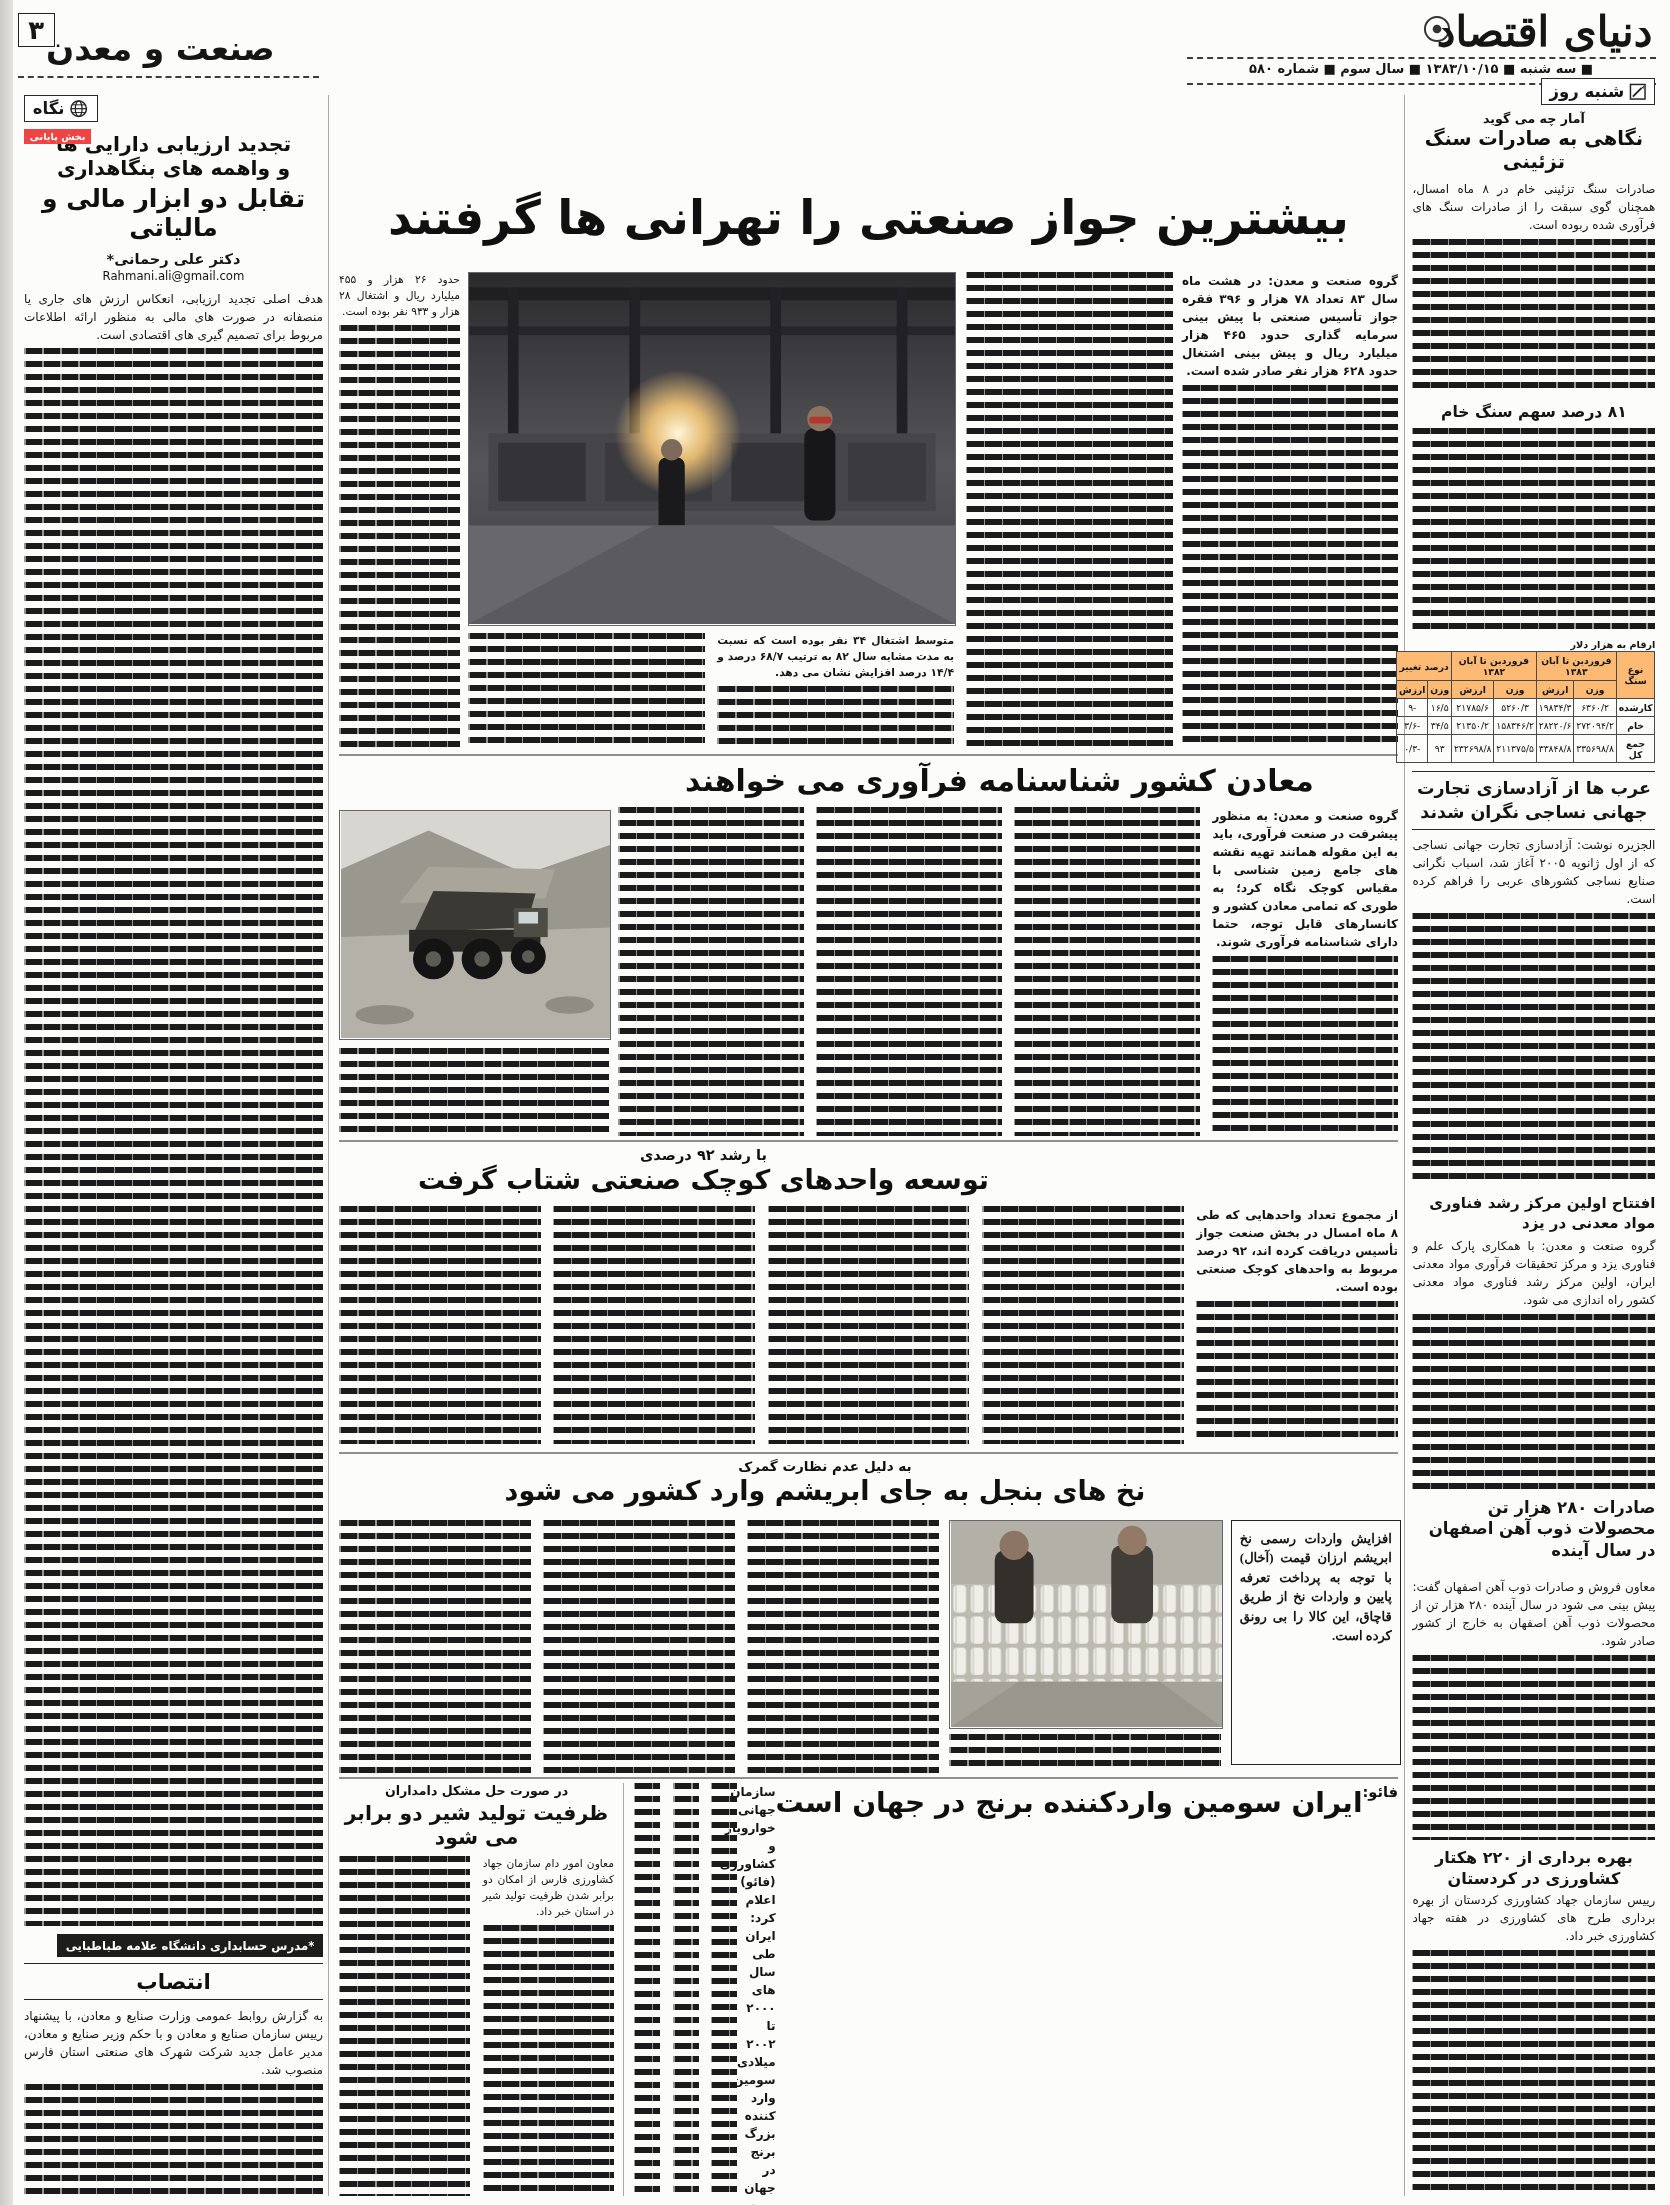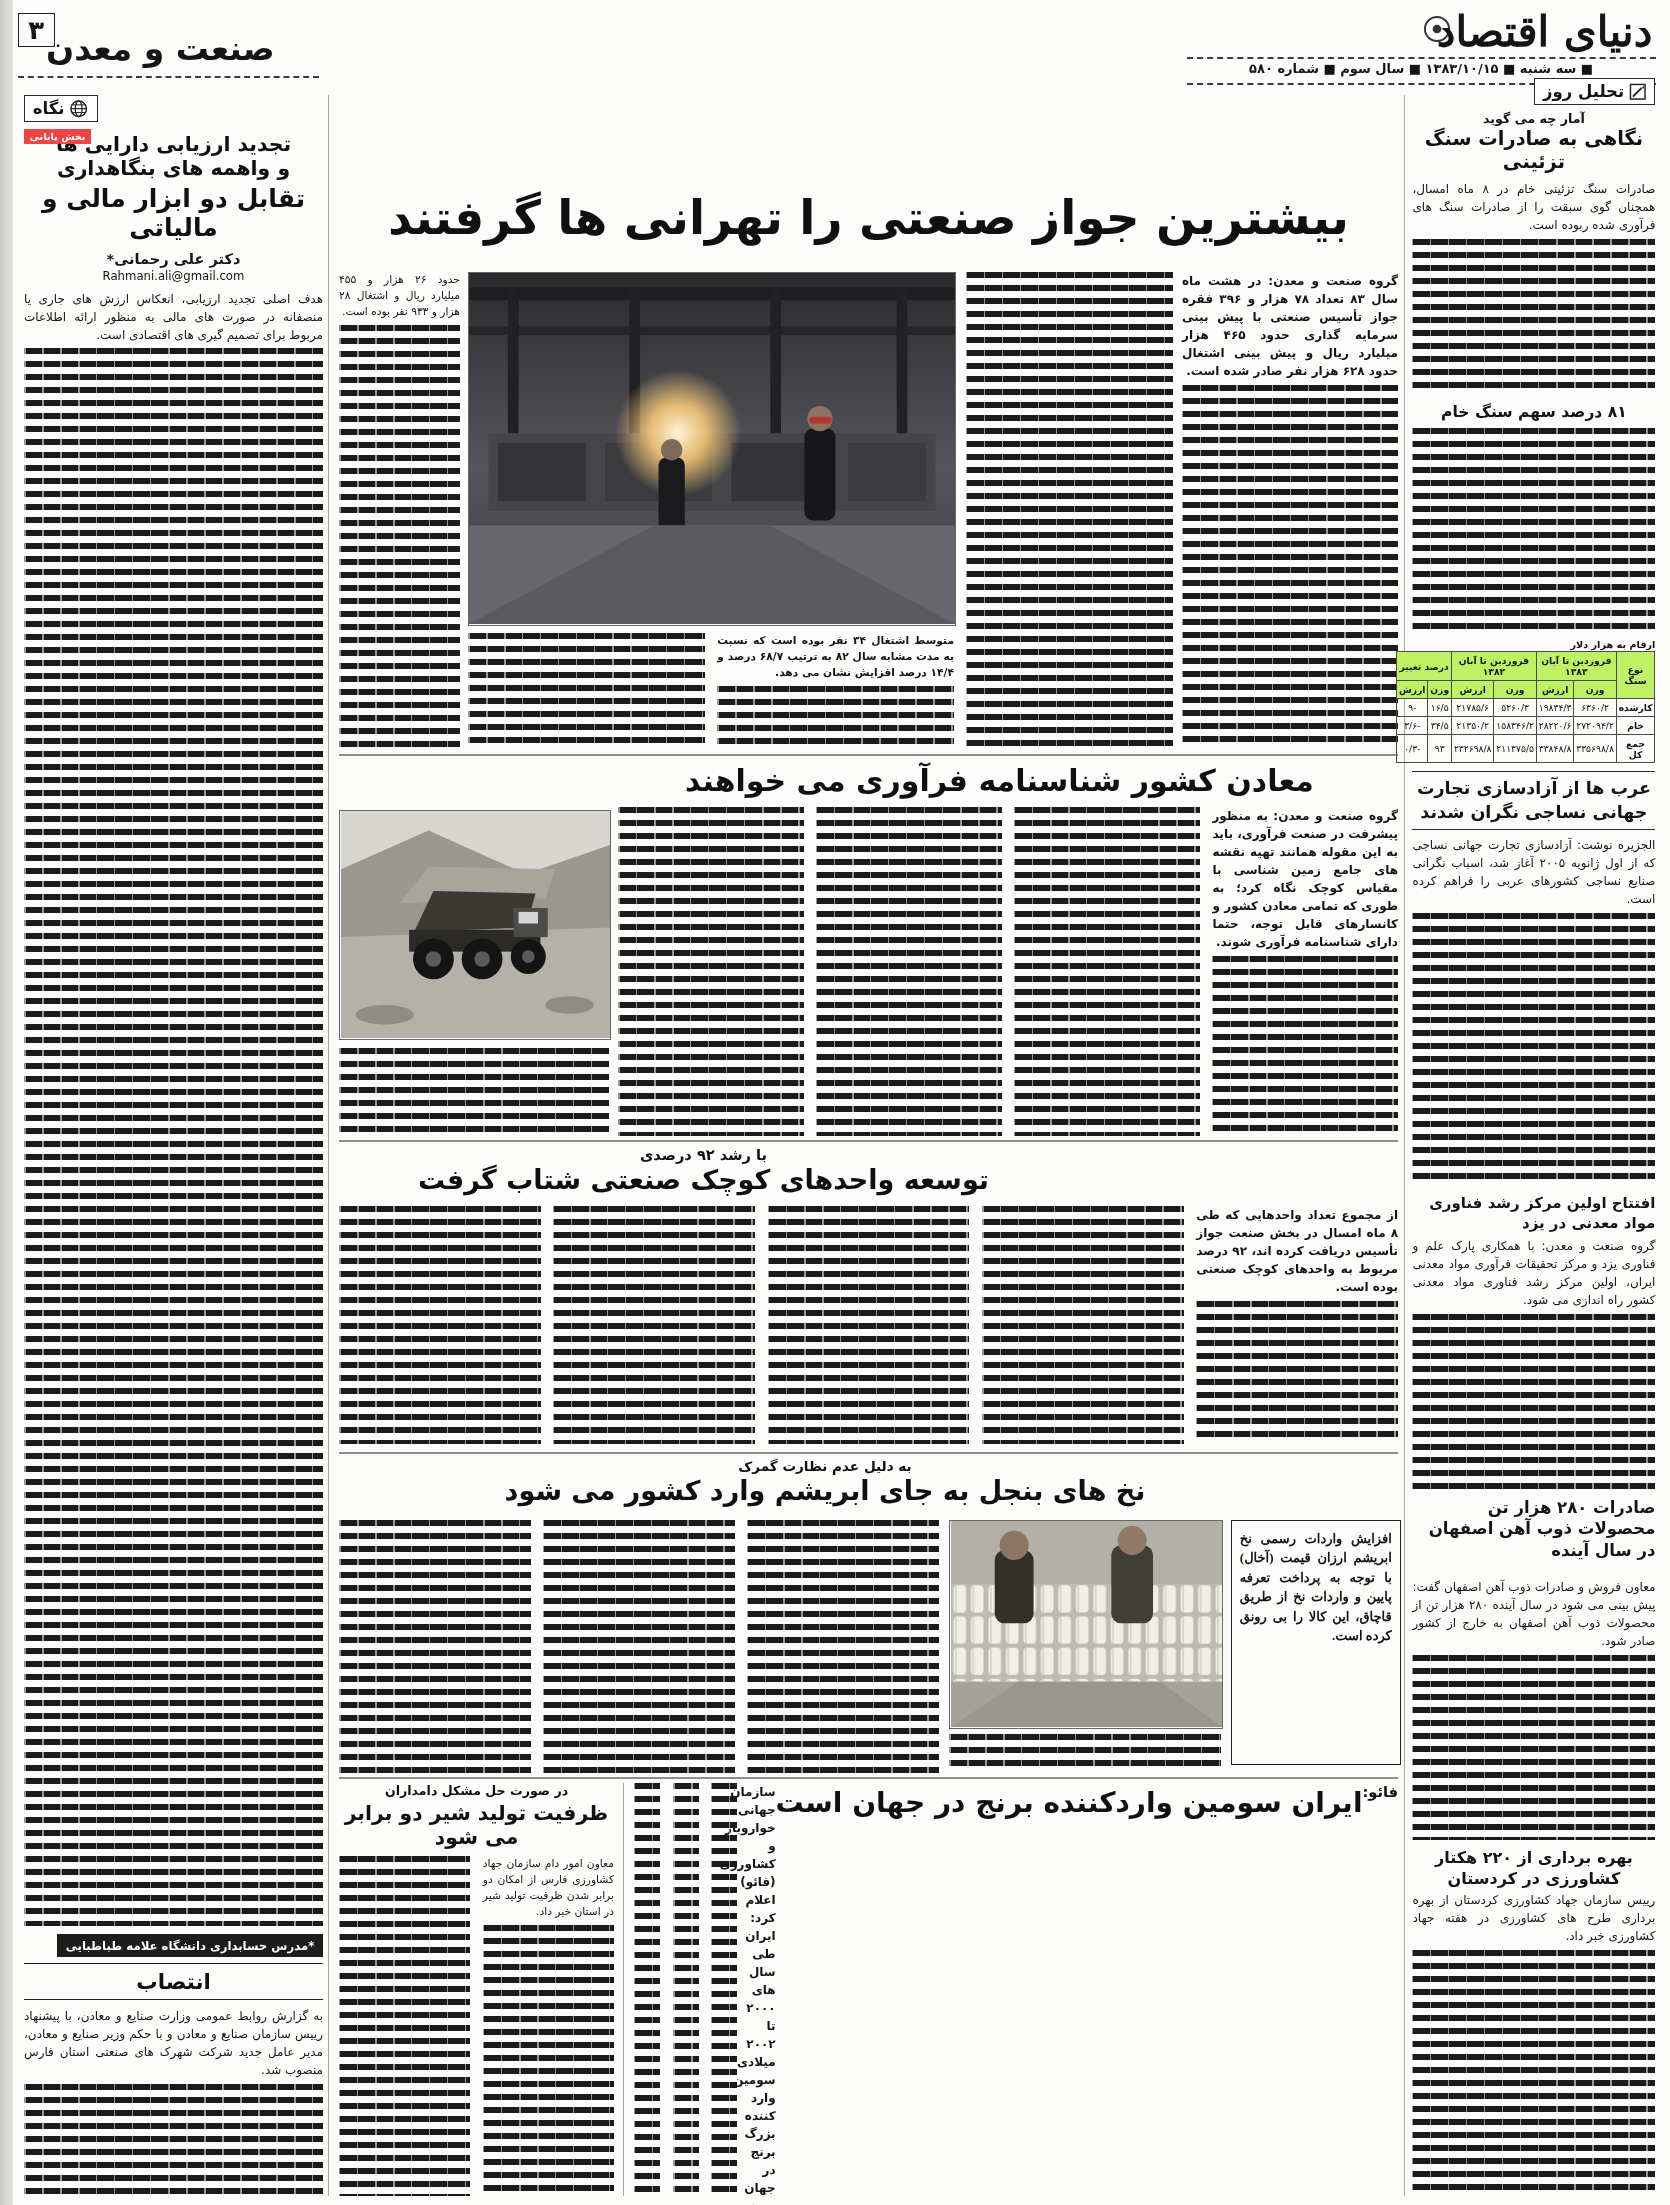--- a/index.html
+++ b/index.html
@@ -18,21 +18,21 @@
      repeating-linear-gradient(to bottom, #1b1b1b 0 6.3px, transparent 6.3px 13px);}
   .cols{display:flex;gap:12.6px;height:100%;}
   .col{flex:1;display:flex;flex-direction:column;min-width:0;}
   .col .ftx{flex:1;}
   .dash{border-top:2.4px dashed #3c3c3c;height:0;}
   .vrule{background:#a9a9a6;width:1px;}
   .hdiv{background:#8f8f8c;height:1.5px;}
   .boxed{border:1.5px solid #222;}
   table.stat{border-collapse:collapse;width:100%;font-size:9.2px;}
   table.stat th, table.stat td{border:0.5px solid #4a4a48;padding:2.9px 1.9px;text-align:center;}
-  table.stat th{font-weight:bold;background:#bef264;}
+  table.stat th{font-weight:bold;background:#fdba74;}
   .label-box{display:inline-flex;align-items:center;gap:4.9px;border:1.5px solid #2a2a2a;
              padding:2.9px 7.8px;font-weight:bold;font-size:16.5px;background:#fff;}
   .subhl{font-weight:bold;text-align:center;line-height:1.3;}
   .an-article-hl{font-weight:bold;text-align:center;line-height:1.35;border-top:1.5px solid #2a2a2a;
                  border-bottom:1.5px solid #2a2a2a;padding:4.9px 1.9px;}
 </style>
 </head>
 <body>
 
 <div class="page">
@@ -311,21 +311,21 @@
   <aside class="abs" style="right:14.6px;top:78px;width:243px;height:2119px;display:flex;flex-direction:column;">
     <div style="display:flex;margin-bottom:5.8px;">
       <div class="label-box">
         <span style="display:inline-flex;">
           <svg width="17.5" height="17.5" viewBox="0 0 36 36">
               <rect x="3" y="3" width="30" height="30" fill="none" stroke="#222" stroke-width="3"></rect>
               <line x1="8" y1="28" x2="26" y2="10" stroke="#222" stroke-width="4"></line>
               <polygon points="26,10 31,5 30,12" fill="#222"></polygon>
             </svg>
         </span>
-        <span>تحلیل روز</span>
+        <span>شنبه روز</span>
       </div>
       <div style="flex:1"></div>
     </div>
 
     <div class="kick" style="font-size:12.6px;">آمار چه می گوید</div>
     <div class="hl" style="font-size:19.4px;margin:2.9px 0 5.8px 0;">نگاهی به صادرات سنگ تزئینی</div>
     <p class="lead">صادرات سنگ تزئینی خام در ۸ ماه امسال، همچنان گوی سبقت را از صادرات سنگ های فرآوری شده ربوده است.</p>
     <div class="ftx" style="height:156px;margin-bottom:6.8px;"></div>
 
     <div class="subhl" style="font-size:15.6px;margin-bottom:5.8px;">۸۱ درصد سهم سنگ خام</div>

